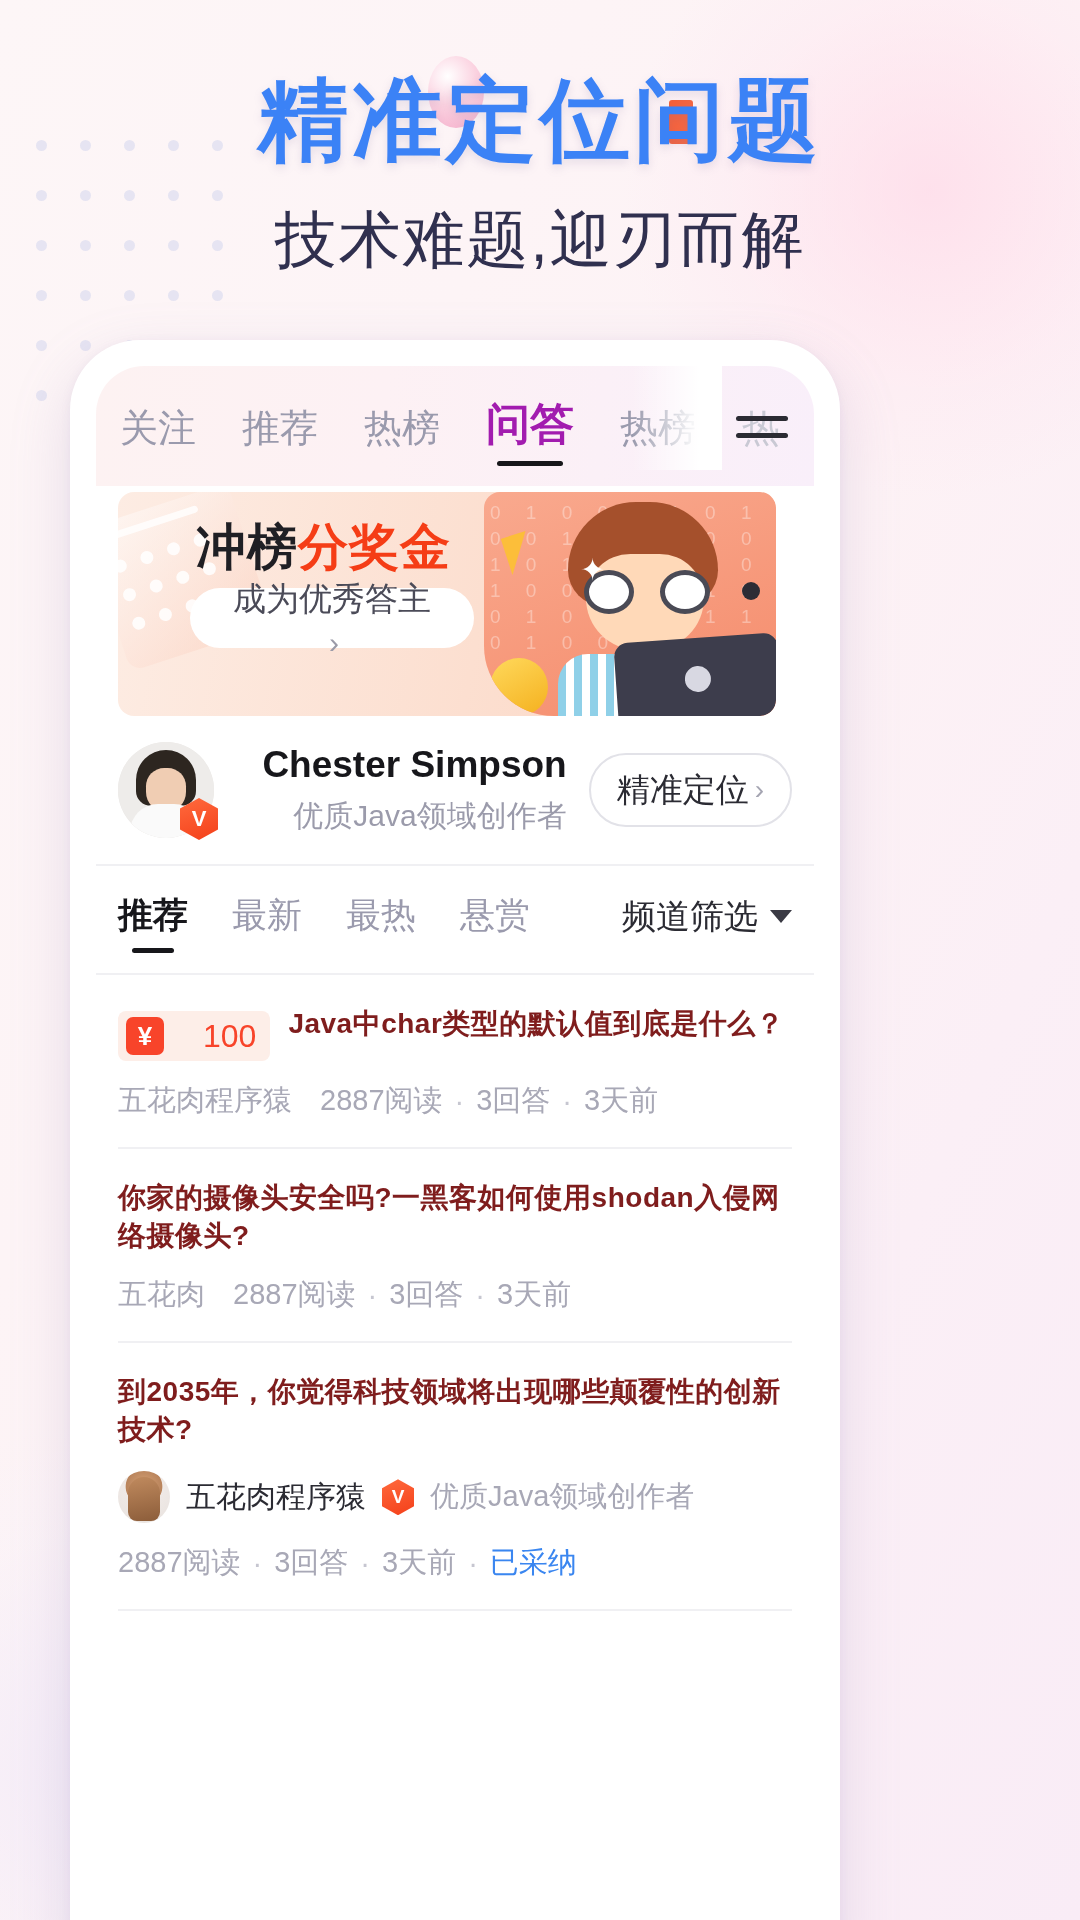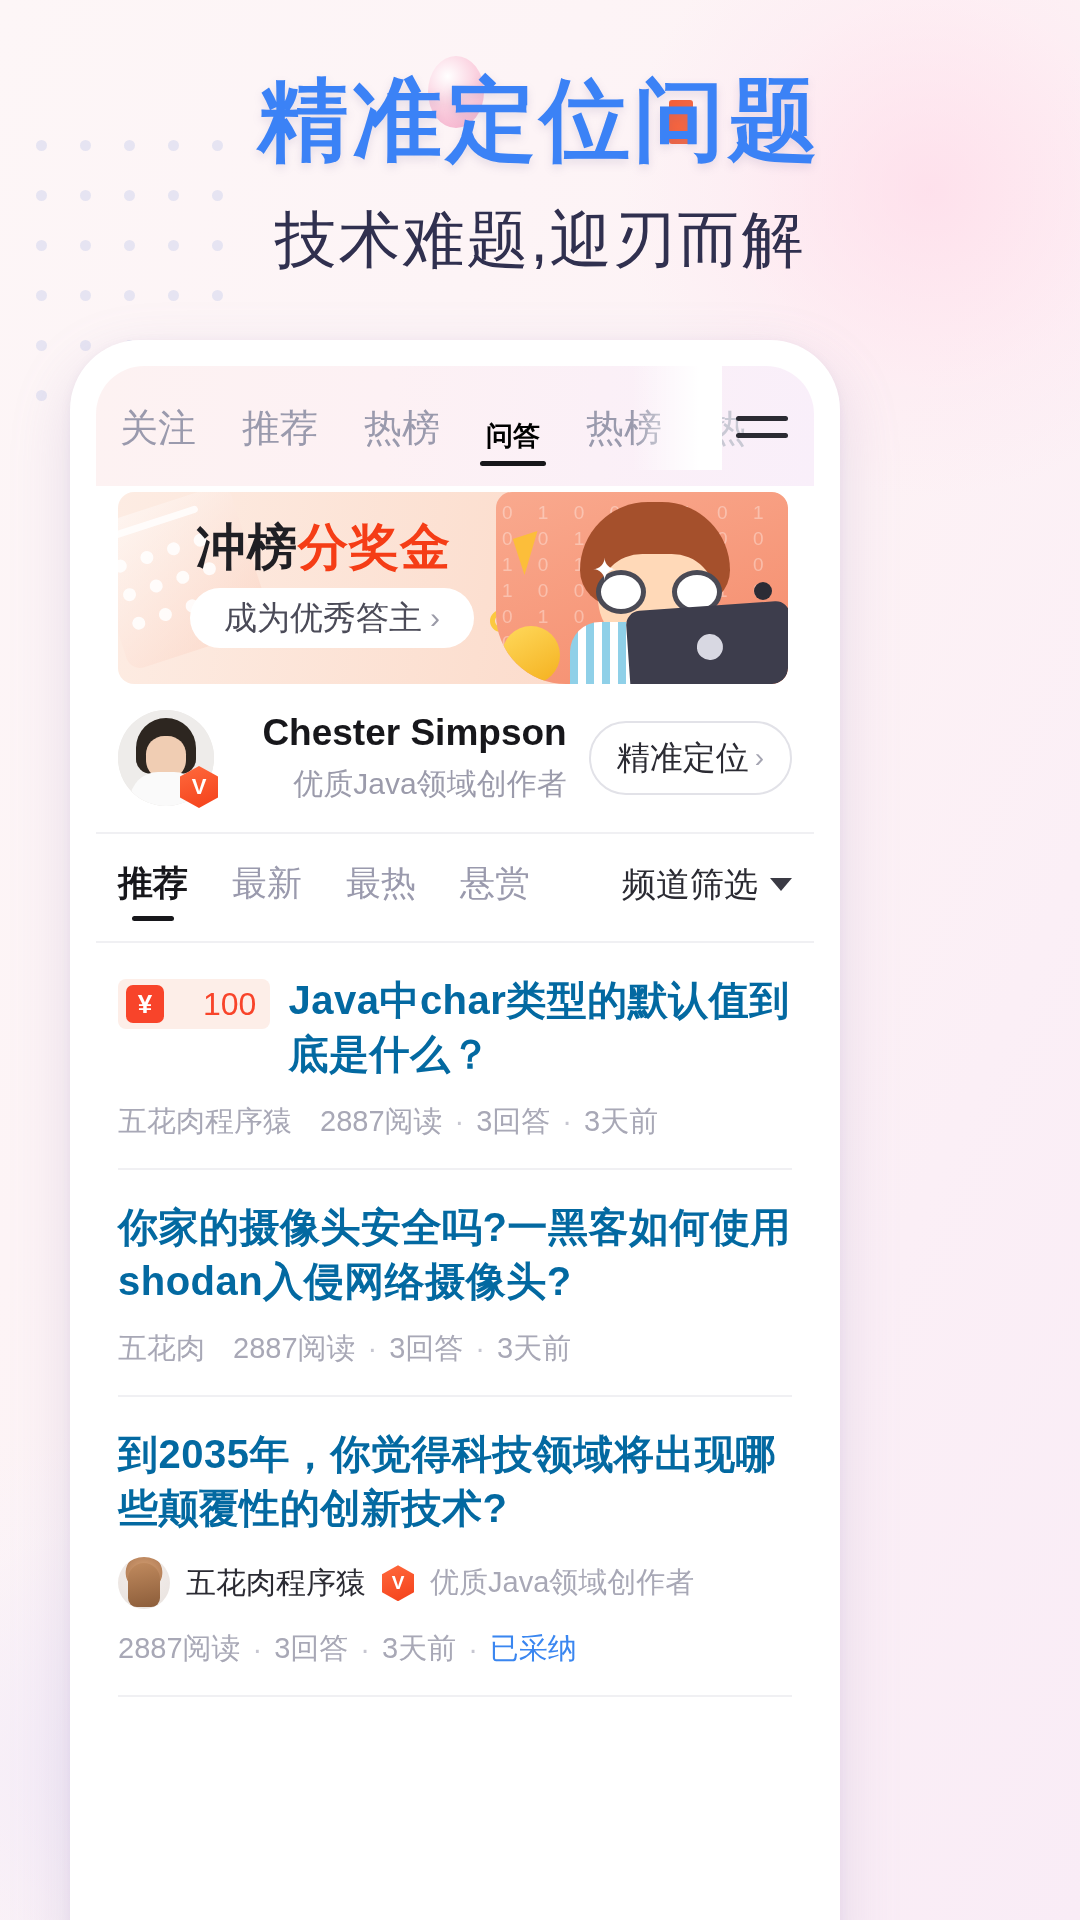--- a/index.html
+++ b/index.html
@@ -130,21 +130,21 @@
     display: flex; align-items: flex-end;
     padding: 34px 0 0 24px;
     gap: 46px;
     height: 104px;
     overflow: hidden;
   }
   .tab {
     font-size: 38px; color: #9a9aad; white-space: nowrap;
     position: relative; padding-bottom: 16px;
   }
-  .tab.active { color: #000000; font-weight: 700; font-size: 27px; }
+  .tab.active { color: #a21caf; font-weight: 700; font-size: 44px; }
   .tab.active::after {
     content: ""; position: absolute; left: 50%; transform: translateX(-50%);
     bottom: 4px; width: 66px; height: 5px; background: #17171a; border-radius: 3px;
   }
   .tab.faded { color: #c9c9d4; }
   .tabs-fade {
     position: absolute; right: 92px; top: 0; bottom: 0; width: 90px;
     background: linear-gradient(90deg, rgba(255,255,255,0) 0%, #ffffff 75%);
     pointer-events: none;
   }
@@ -153,22 +153,22 @@
     width: 56px; height: 46px;
     display: flex; flex-direction: column; justify-content: center; gap: 12px;
   }
   .tabs-more span { display: block; height: 5px; background: #2b2b33; border-radius: 3px; }
   .tabs-more span:nth-child(1) { width: 52px; }
   .tabs-more span:nth-child(2) { width: 52px; }
 
   
   .banner {
     position: relative;
-    margin: 22px 26px 0 22px;
-    height: 192px; border-radius: 16px;
+    margin: 22px 38px 0 22px;
+    height: 224px; border-radius: 16px;
     background: linear-gradient(100deg,#fdece3 0%, #fcdfd0 55%, #fbd5c4 100%);
     overflow: hidden;
   }
   .banner .deco-card {
     position: absolute; left: -14px; top: 10px;
     width: 150px; height: 150px; transform: rotate(-18deg);
     background: linear-gradient(150deg, rgba(255,255,255,.55), rgba(250,200,180,.45));
     border-radius: 14px;
   }
   .banner .deco-card i {
@@ -183,21 +183,21 @@
     position: absolute; left: 78px; top: 22px;
     font-size: 50px; font-weight: 900; letter-spacing: 1px;
     color: #1f1f24; white-space: nowrap;
   }
   .banner-title em { font-style: normal; color: #f53d16; }
   .banner-cta {
     position: absolute; left: 72px; top: 96px;
     height: 60px; min-width: 284px;
     background: #ffffff; border-radius: 34px;
     display: flex; align-items: center; justify-content: center;
-    gap: 4px; padding: 0 22px;
+    gap: 4px; padding: 0 22px; flex-direction: column;
   }
   .banner-cta span { font-size: 33px; color: #4b4b58; }
   .banner-cta .chev { font-size: 30px; color: #9b9ba8; margin-left: 4px; }
   .banner .diamond {
     position: absolute; left: 392px; top: 62px;
     width: 22px; height: 22px; background: #f4674a; transform: rotate(45deg);
     border-radius: 3px;
   }
   .banner .coin-small {
     position: absolute; left: 372px; top: 118px;
@@ -345,21 +345,21 @@
     background: #fdeee8; border-radius: 8px; padding: 6px 14px 6px 8px;
     margin-top: 6px;
   }
   .bounty .yen {
     width: 38px; height: 38px; border-radius: 7px;
     background: #f8442a; color: #fff; font-size: 26px; font-weight: 700;
     display: flex; align-items: center; justify-content: center;
   }
   .bounty .amt { font-size: 32px; color: #f8442a; font-weight: 500; margin-left: 29px; }
   .qtitle {
-    font-size: 40px; line-height: 1.36; color: #0369a1; font-weight: 700;
+    font-size: 28px; line-height: 1.36; color: #7f1d1d; font-weight: 700;
     letter-spacing: .5px;
   }
   .qmeta {
     margin-top: 20px; font-size: 29px; color: #a8a8b6;
     display: flex; align-items: center; flex-wrap: wrap; gap: 0;
   }
   .qmeta .author { margin-right: 28px; }
   .qmeta .dot { margin: 0 12px; color: #c6c6d0; }
   .qmeta .accepted { color: #3a86f0; }
   .qauthor-row {

